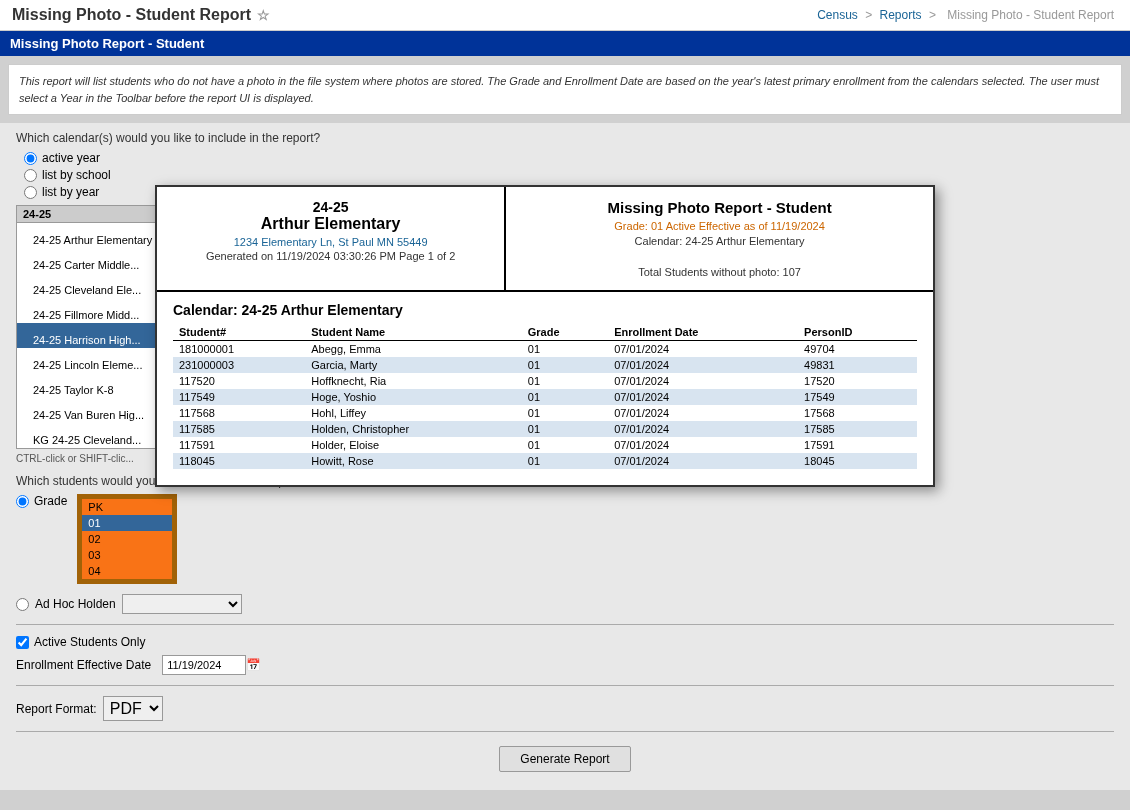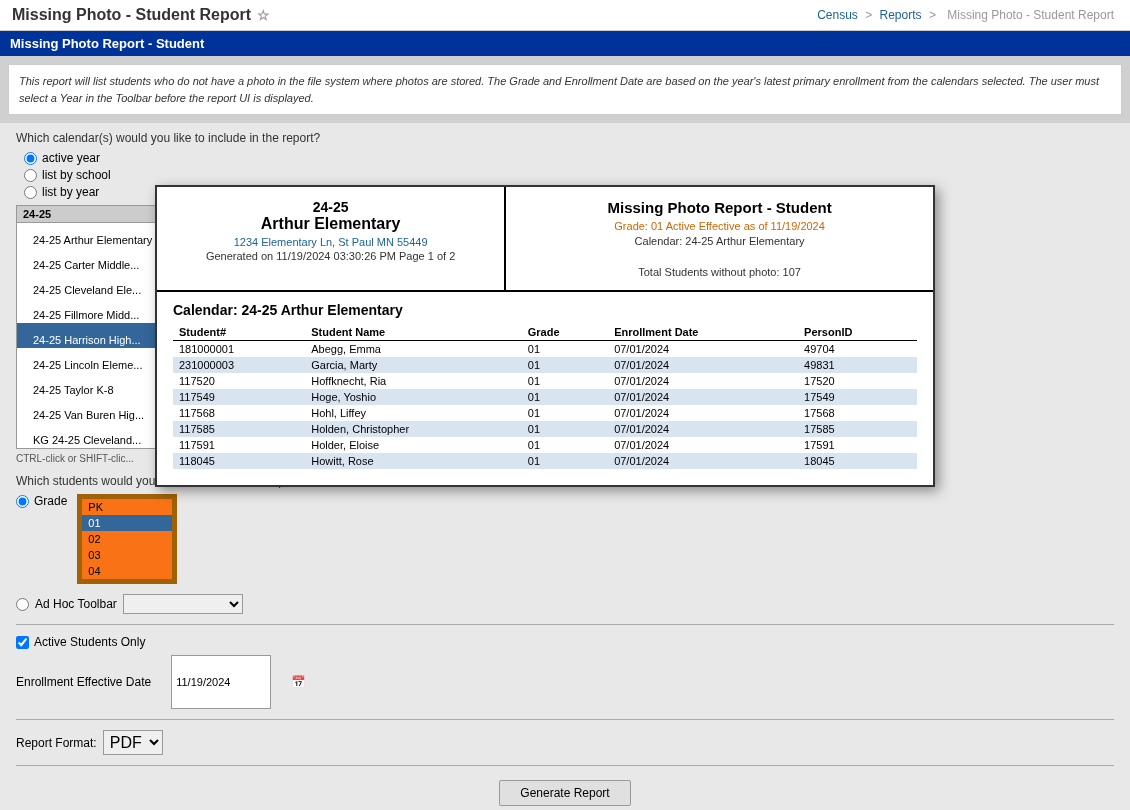--- a/index.html
+++ b/index.html
@@ -136,29 +136,30 @@
       gap: 5px;
       margin-top: 10px;
       font-size: 12px;
     }
     .checkbox-row input[type="checkbox"] { margin: 0; }
 
     
     .enrollment-row {
       display: flex;
       align-items: center;
-      gap: 20px;
+      gap: 0;
       margin-top: 6px;
       font-size: 12px;
     }
     .date-input {
       border: 1px solid #999;
-      padding: 20px 4px;
-      font-size: 11px;
-      width: 100px;
+      padding: 3px 4px;
+      font-size: 11px;
+      width: 84px;
+      margin-left: 11px;
     }
     .cal-icon { font-size: 12px; color: #555; cursor: pointer; }
 
     
     .divider {
       border: none;
       border-top: 1px solid #aaa;
       margin: 10px 0;
     }
 
@@ -357,21 +358,21 @@
             <div class="grade-list-item selected">01</div>
             <div class="grade-list-item">02</div>
             <div class="grade-list-item">03</div>
             <div class="grade-list-item">04</div>
           </div>
       </div>
     </div>
 
     <div class="adhoc-filter">
       <input type="radio" name="student_opt" id="adhoc_opt" style="">
-      <label for="adhoc_opt">Ad Hoc Toolbar</label>
+      <label for="adhoc_opt">Ad Hoc Holden</label>
       <select class="adhoc-select">
         <option></option>
       </select>
     </div>
 
     <hr class="divider">
 
     <div class="checkbox-row">
       <input type="checkbox" id="active_students" checked="" style="">
       <label for="active_students">Active Students Only</label>

